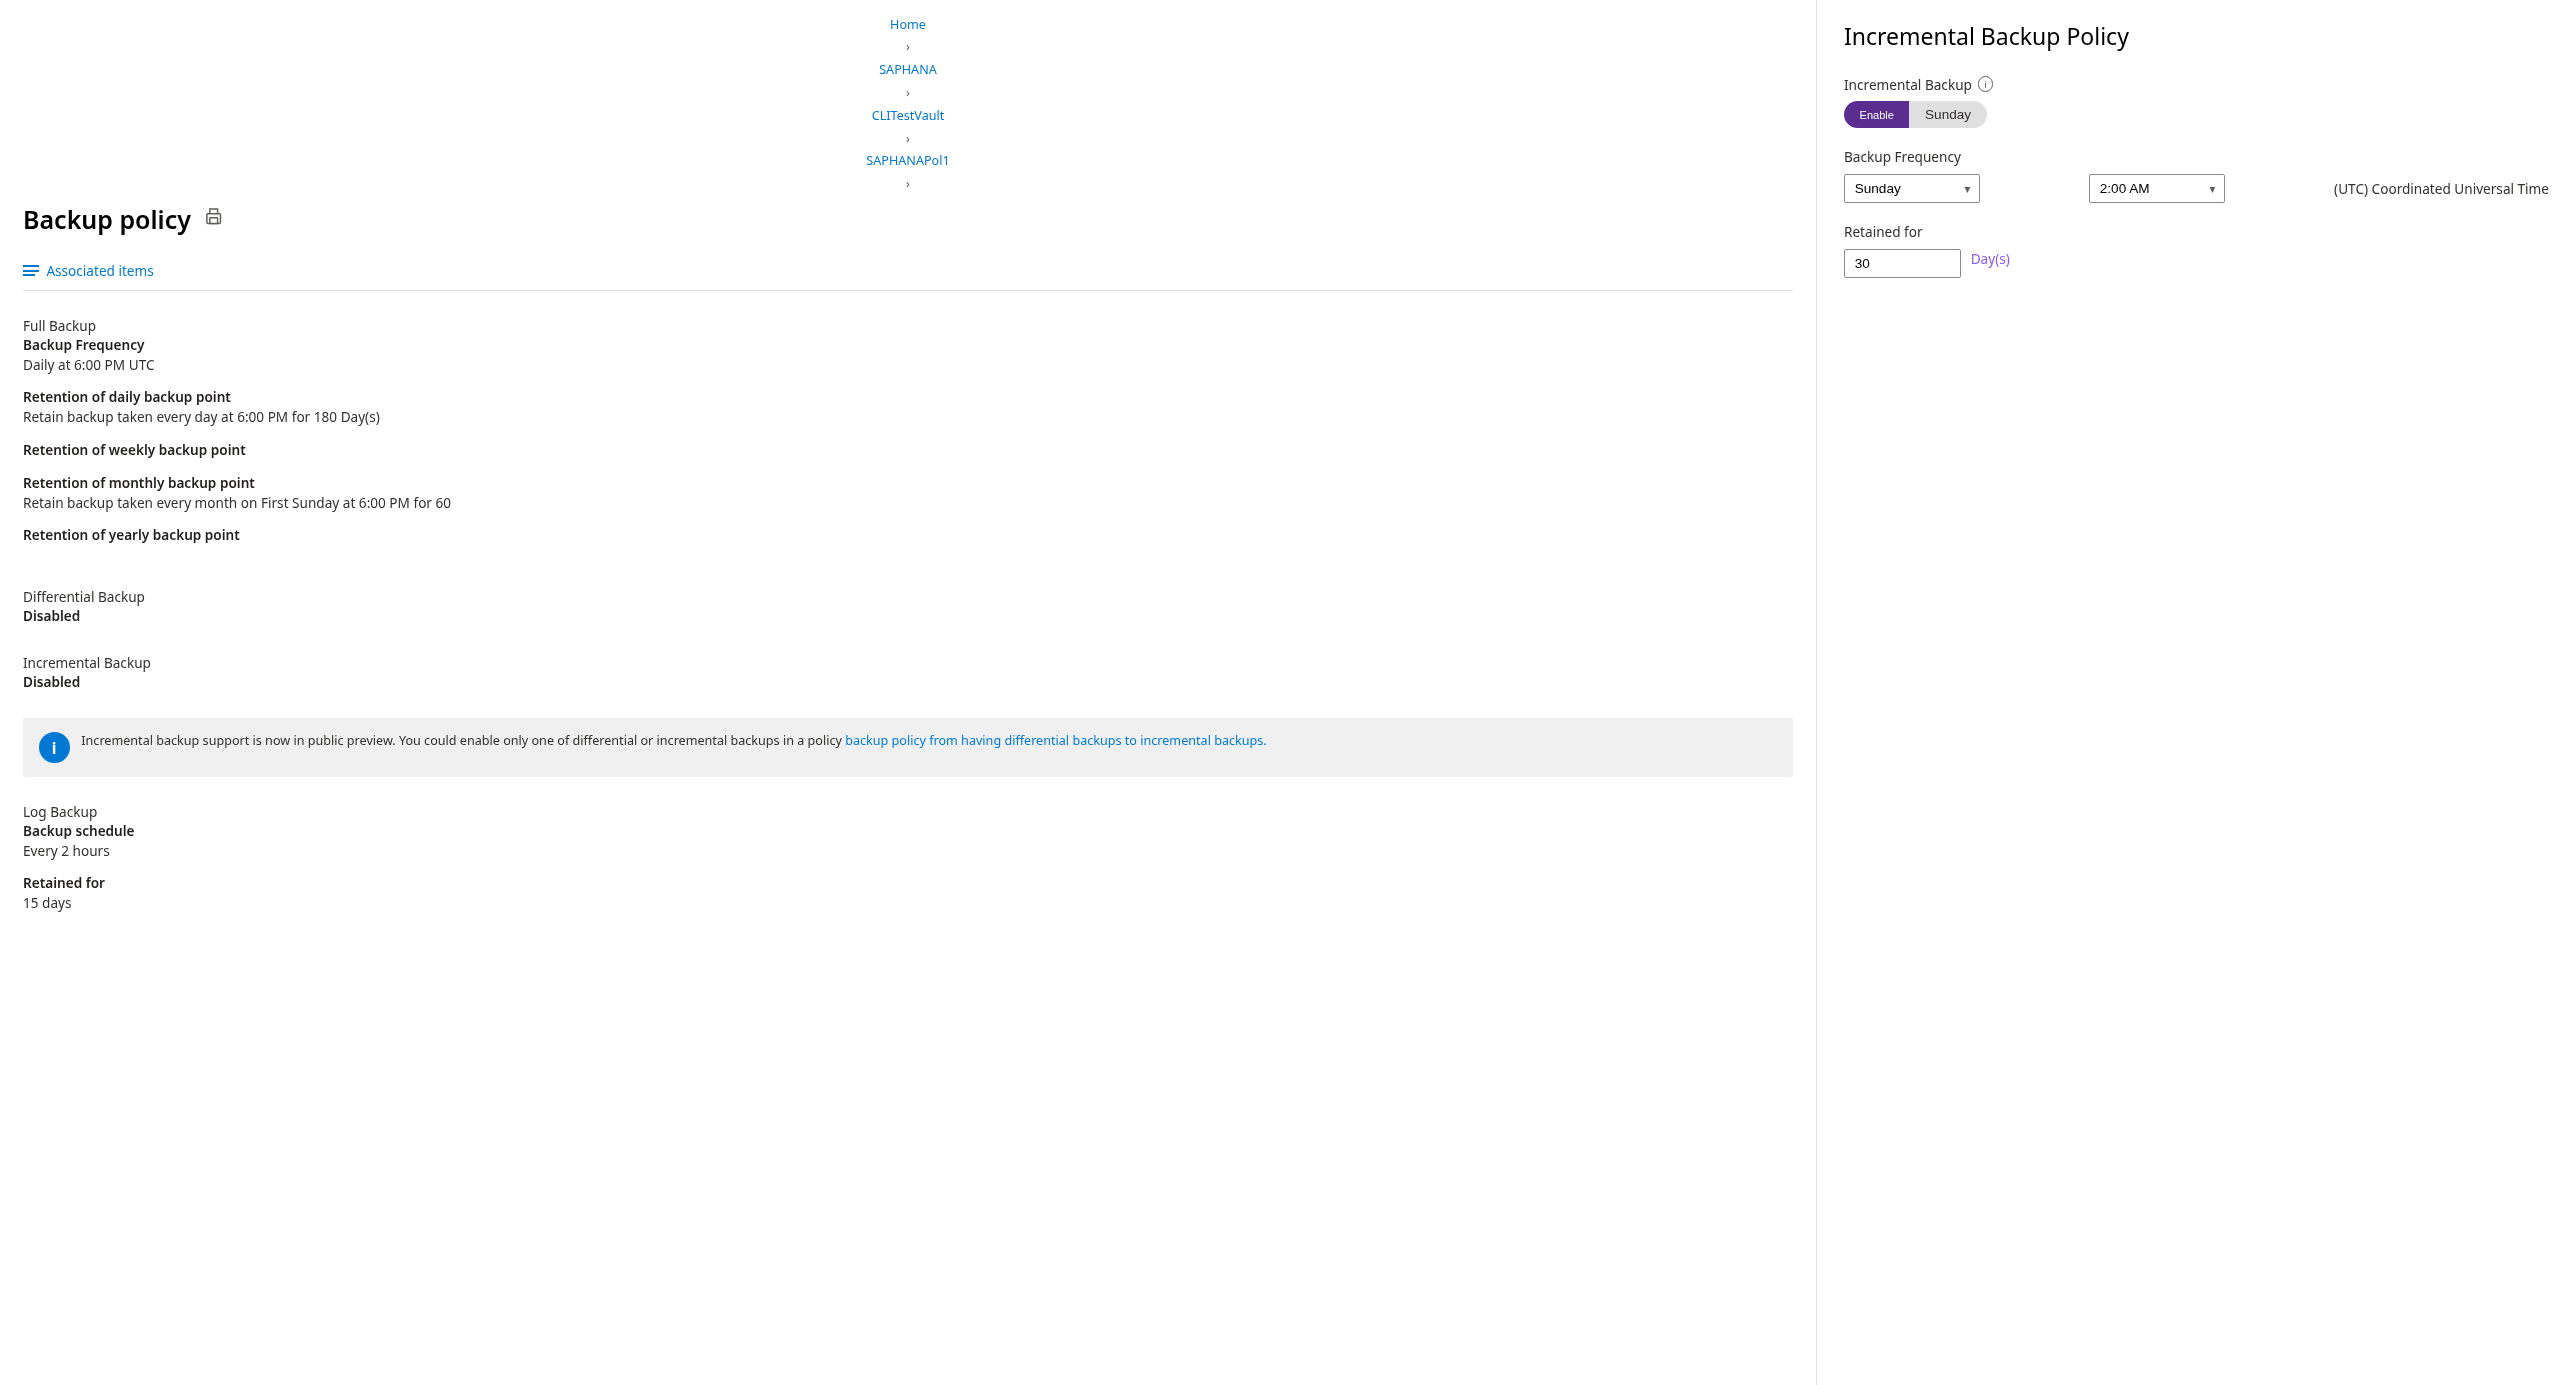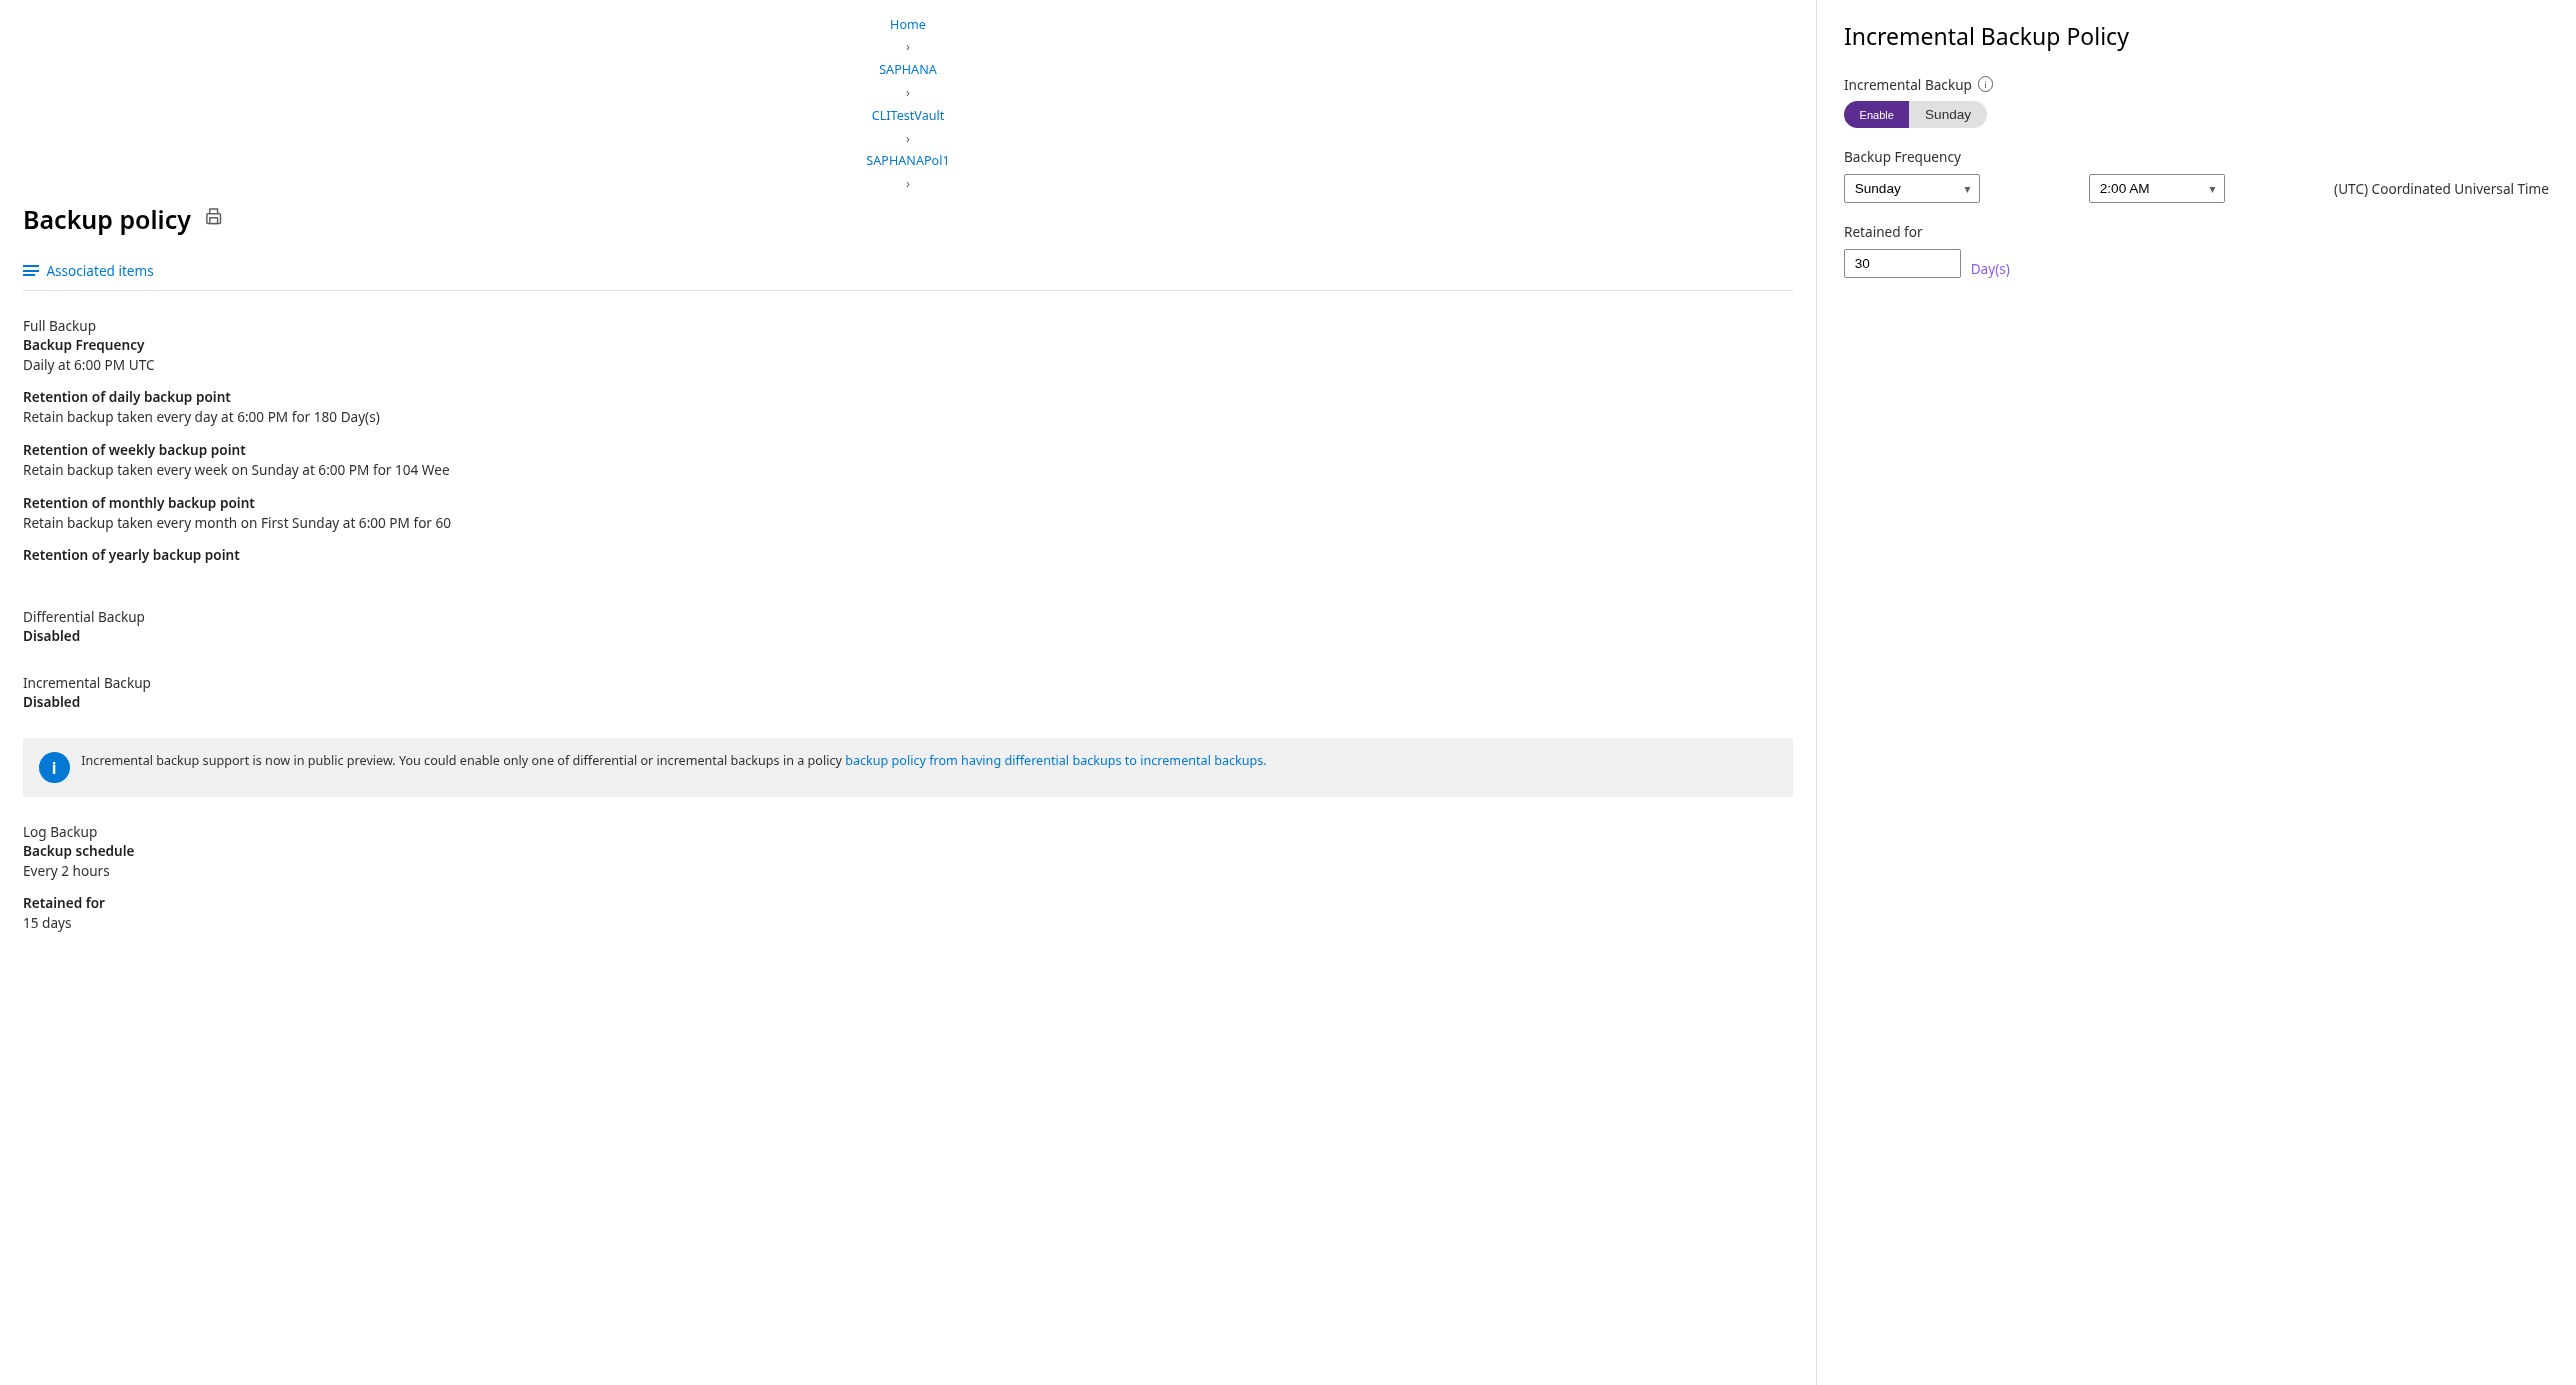--- a/index.html
+++ b/index.html
@@ -271,21 +271,21 @@
     .retained-section {
       margin-bottom: 19.5px;
     }
     .retained-label {
       font-size: 13.6px;
       color: #323130;
       margin-bottom: 7.8px;
     }
     .retained-controls {
       display: flex;
-      align-items: flex-end;
+      align-items: flex-start;
       gap: 9.7px;
     }
     .retained-input {
       width: 117px;
       padding: 5.8px 9.7px;
       font-size: 13.6px;
       border: 1px solid #8a8886;
       border-radius: 1.9px;
     }
     .days-label {
@@ -337,21 +337,20 @@
       <div class="detail-group">
         <div class="label">Backup Frequency</div>
         <div class="value">Daily at 6:00 PM UTC</div>
       </div>
       <div class="detail-group">
         <div class="label">Retention of daily backup point</div>
         <div class="value">Retain backup taken every day at 6:00 PM for 180 Day(s)</div>
       </div>
       <div class="detail-group">
         <div class="label">Retention of weekly backup point</div>
-        <div class="value">Retain backup taken every week on Sunday at 6:00 PM for 104 Wee</div>
       </div>
       <div class="detail-group">
         <div class="label">Retention of monthly backup point</div>
         <div class="value">Retain backup taken every month on First Sunday at 6:00 PM for 60</div>
       </div>
       <div class="detail-group">
         <div class="label">Retention of yearly backup point</div>
       </div>
     </div>
   </div>

